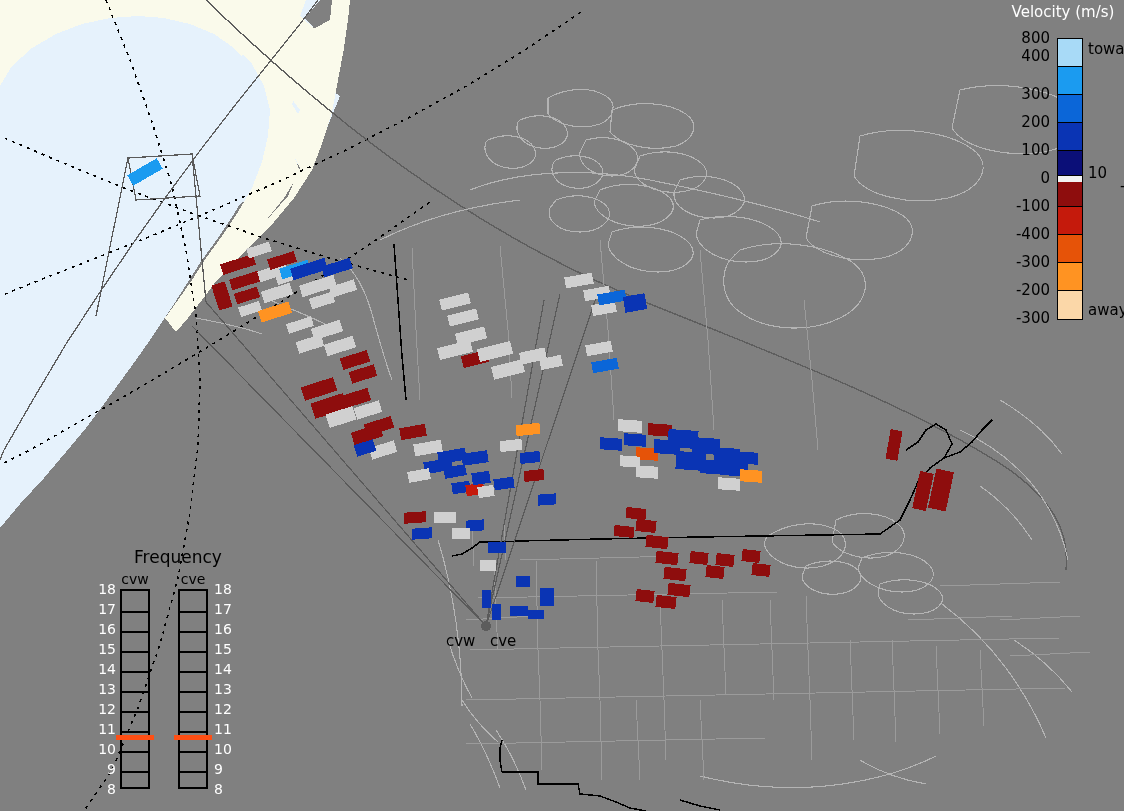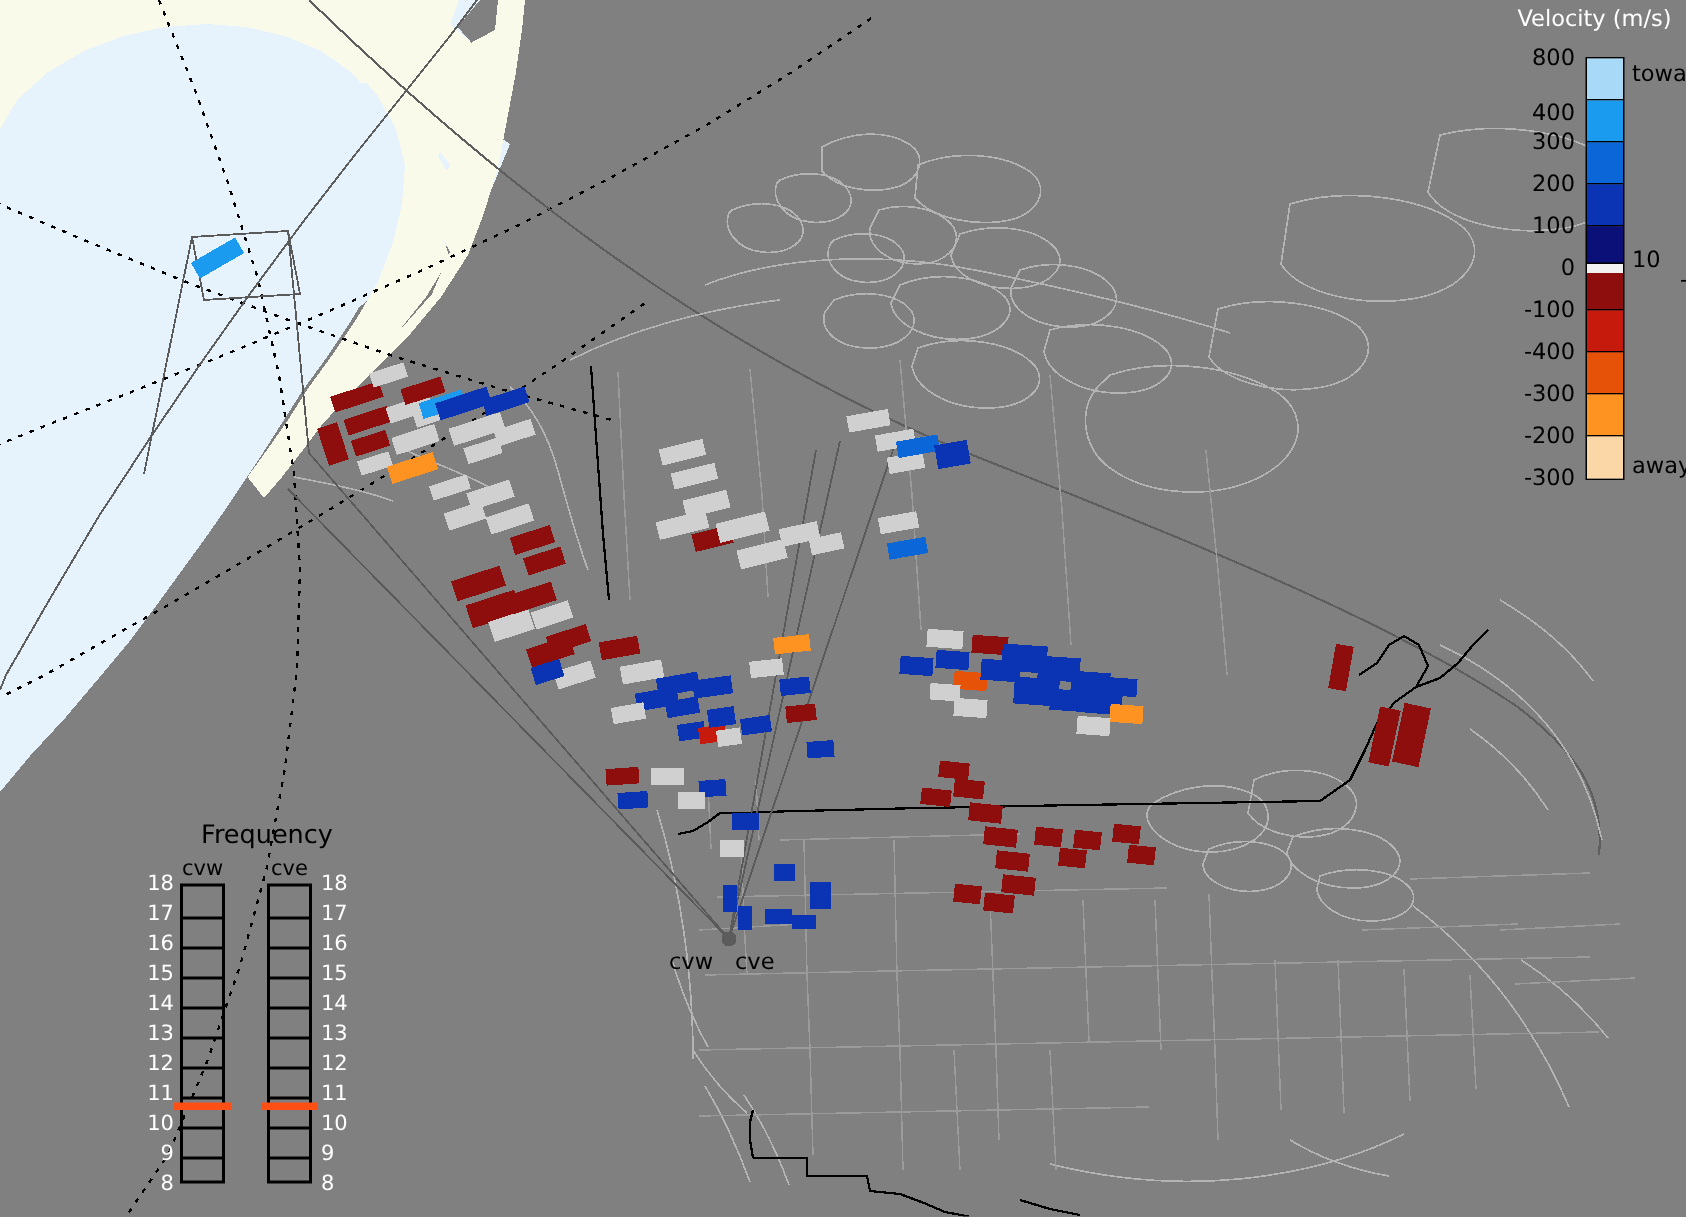--- a/index.html
+++ b/index.html
@@ -606,21 +606,21 @@
         <div class="vseg" title="10 to 100 m/s" style="height: 25.2px; background: rgb(11, 15, 120);"></div>
         <div class="vseg vgap" title="-10 to 10 m/s" style="height: 5.6px; background: rgb(242, 242, 242);"></div>
         <div class="vseg" title="-100 to -10 m/s" style="height: 25.2px; background: rgb(142, 13, 13);"></div>
         <div class="vseg" title="-200 to -100 m/s" style="height: 28px; background: rgb(197, 26, 12);"></div>
         <div class="vseg" title="-300 to -200 m/s" style="height: 28px; background: rgb(230, 83, 8);"></div>
         <div class="vseg" title="-400 to -300 m/s" style="height: 28px; background: rgb(255, 147, 34);"></div>
         <div class="vseg" title="-500 to -400 m/s" style="height: 28px; background: rgb(251, 215, 168);"></div>
       </div>
     <div id="velbar-ticks">
         <div class="vtick" style="top: 27px;">800</div>
-        <div class="vtick" style="top: 64px;">400</div>
+        <div class="vtick" style="top: 45px;">400</div>
         <div class="vtick" style="top: 83px;">300</div>
         <div class="vtick" style="top: 111px;">200</div>
         <div class="vtick" style="top: 139px;">100</div>
         <div class="vtick" style="top: 167px;">0</div>
         <div class="vtick" style="top: 195px;">-100</div>
         <div class="vtick" style="top: 223px;">-400</div>
         <div class="vtick" style="top: 251px;">-300</div>
         <div class="vtick" style="top: 279px;">-200</div>
         <div class="vtick" style="top: 307px;">-300</div>
       </div>

